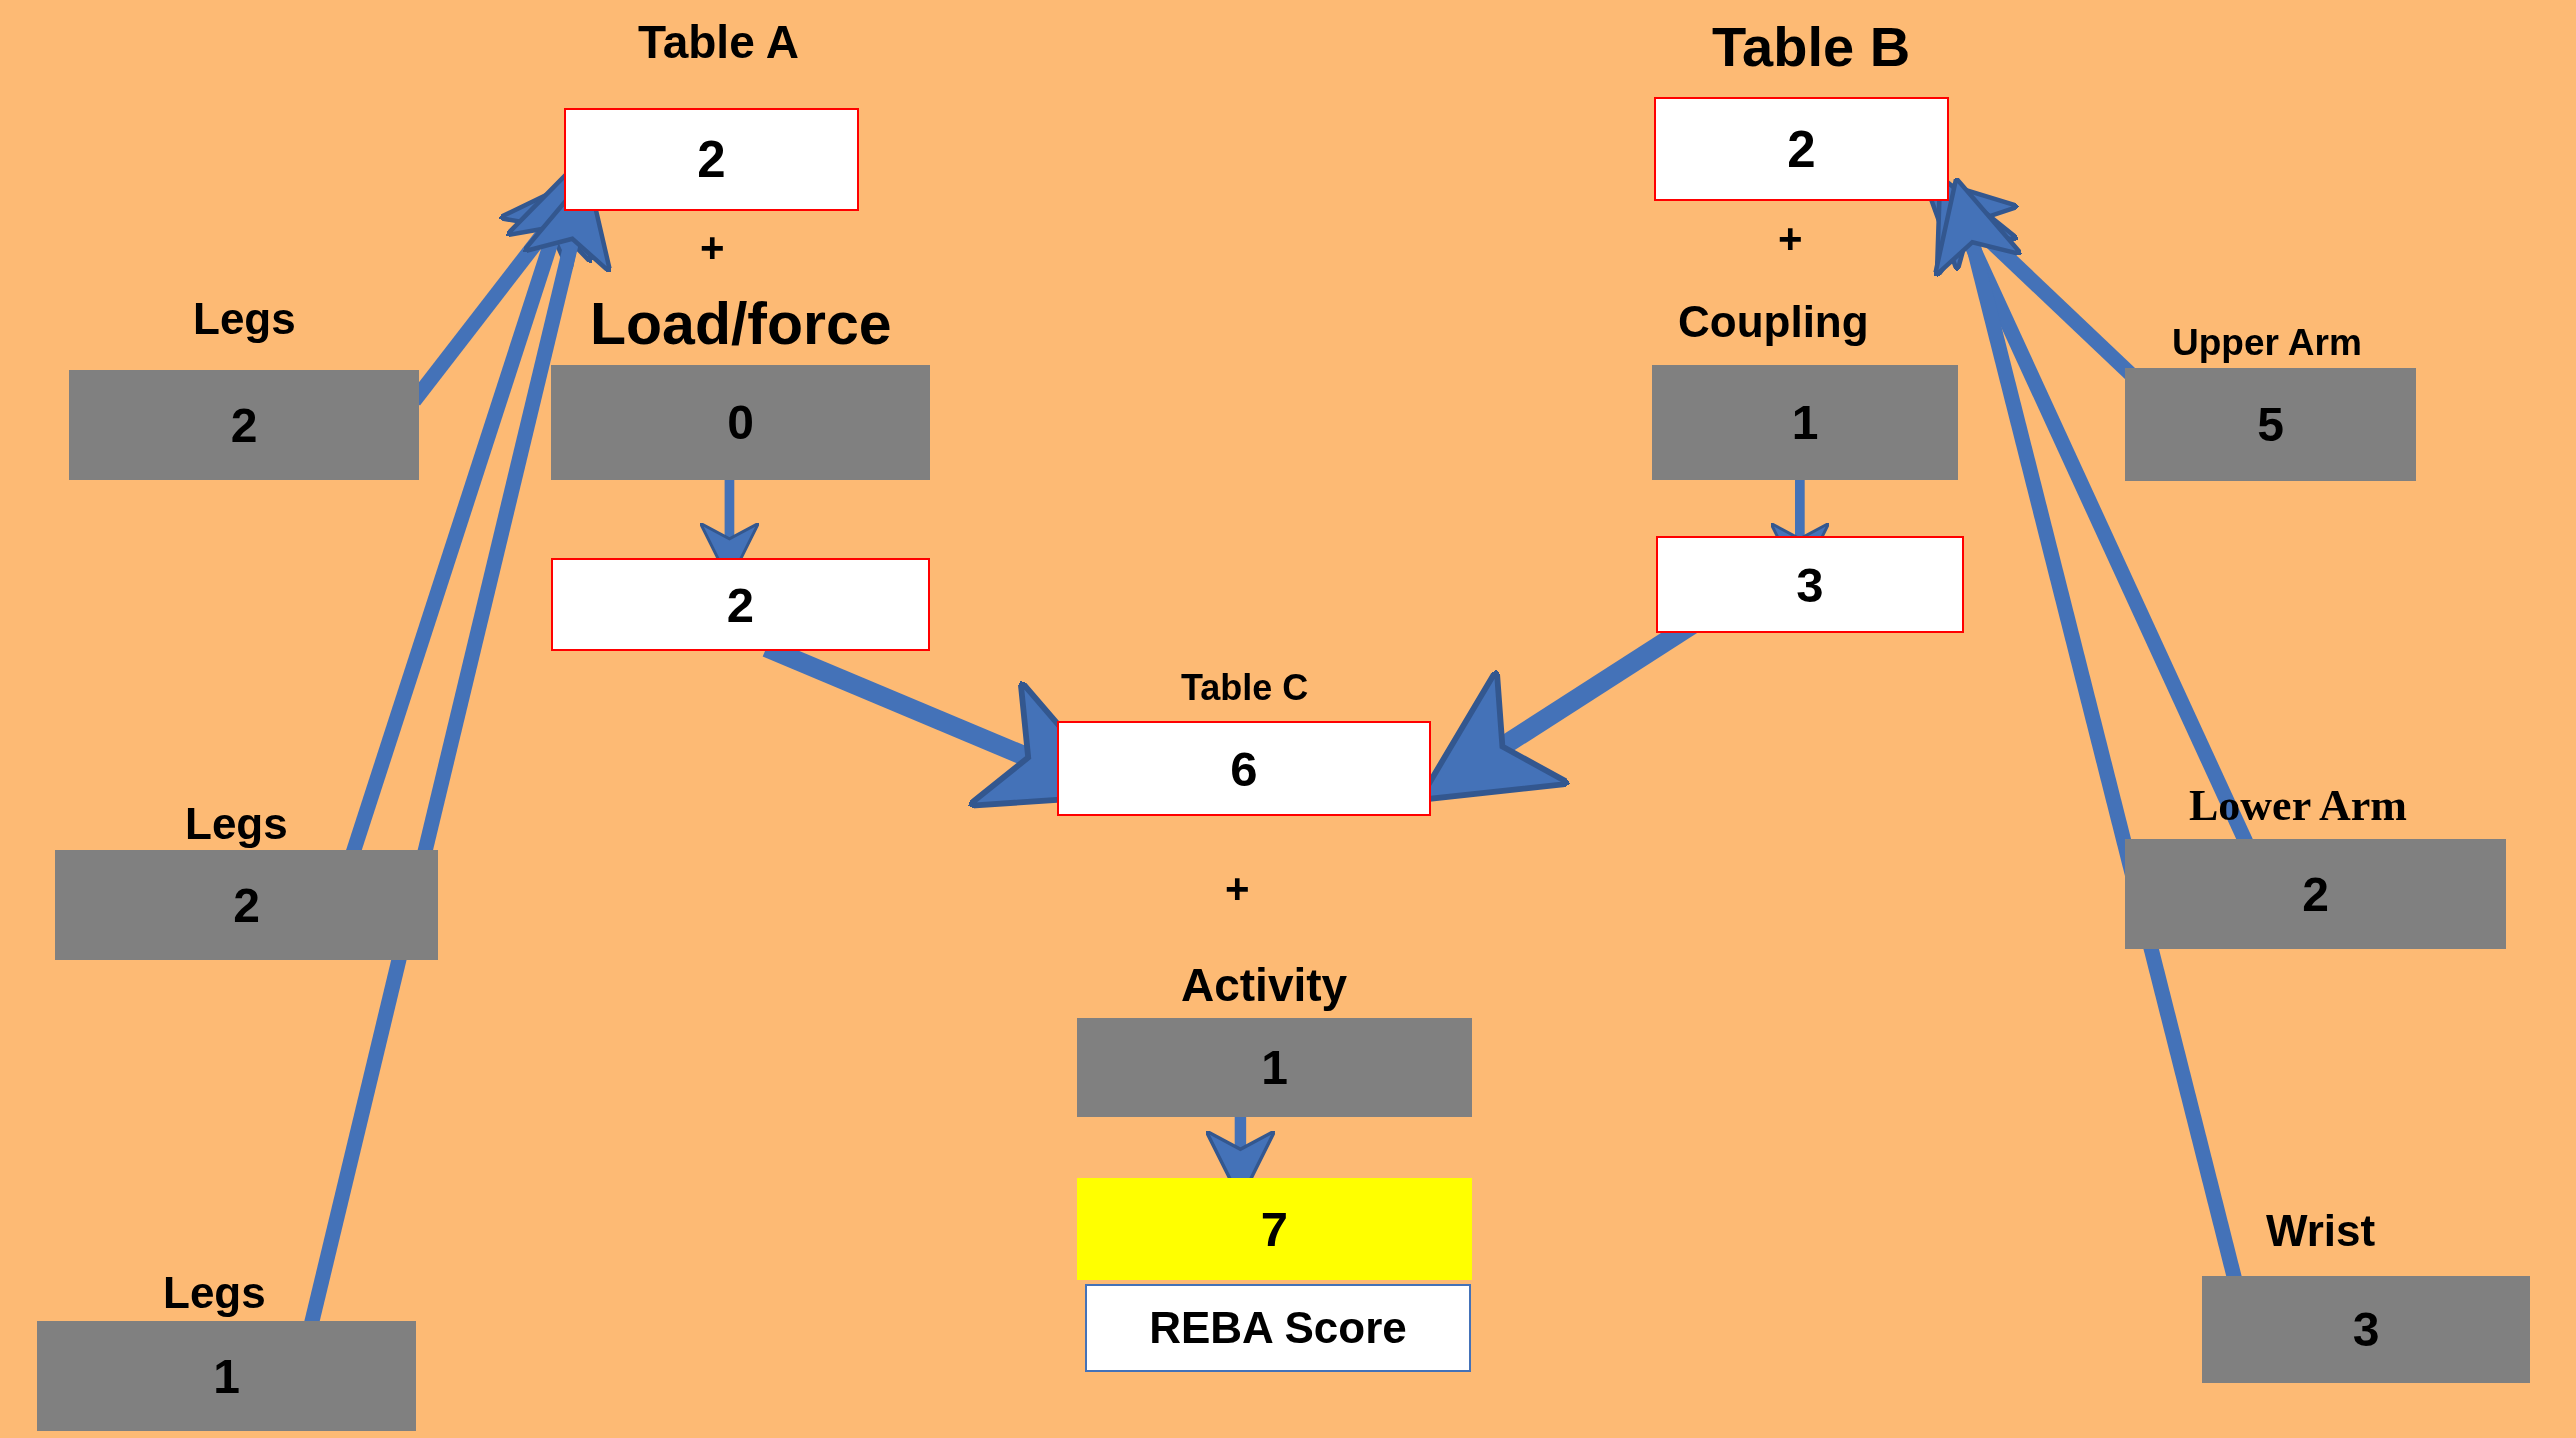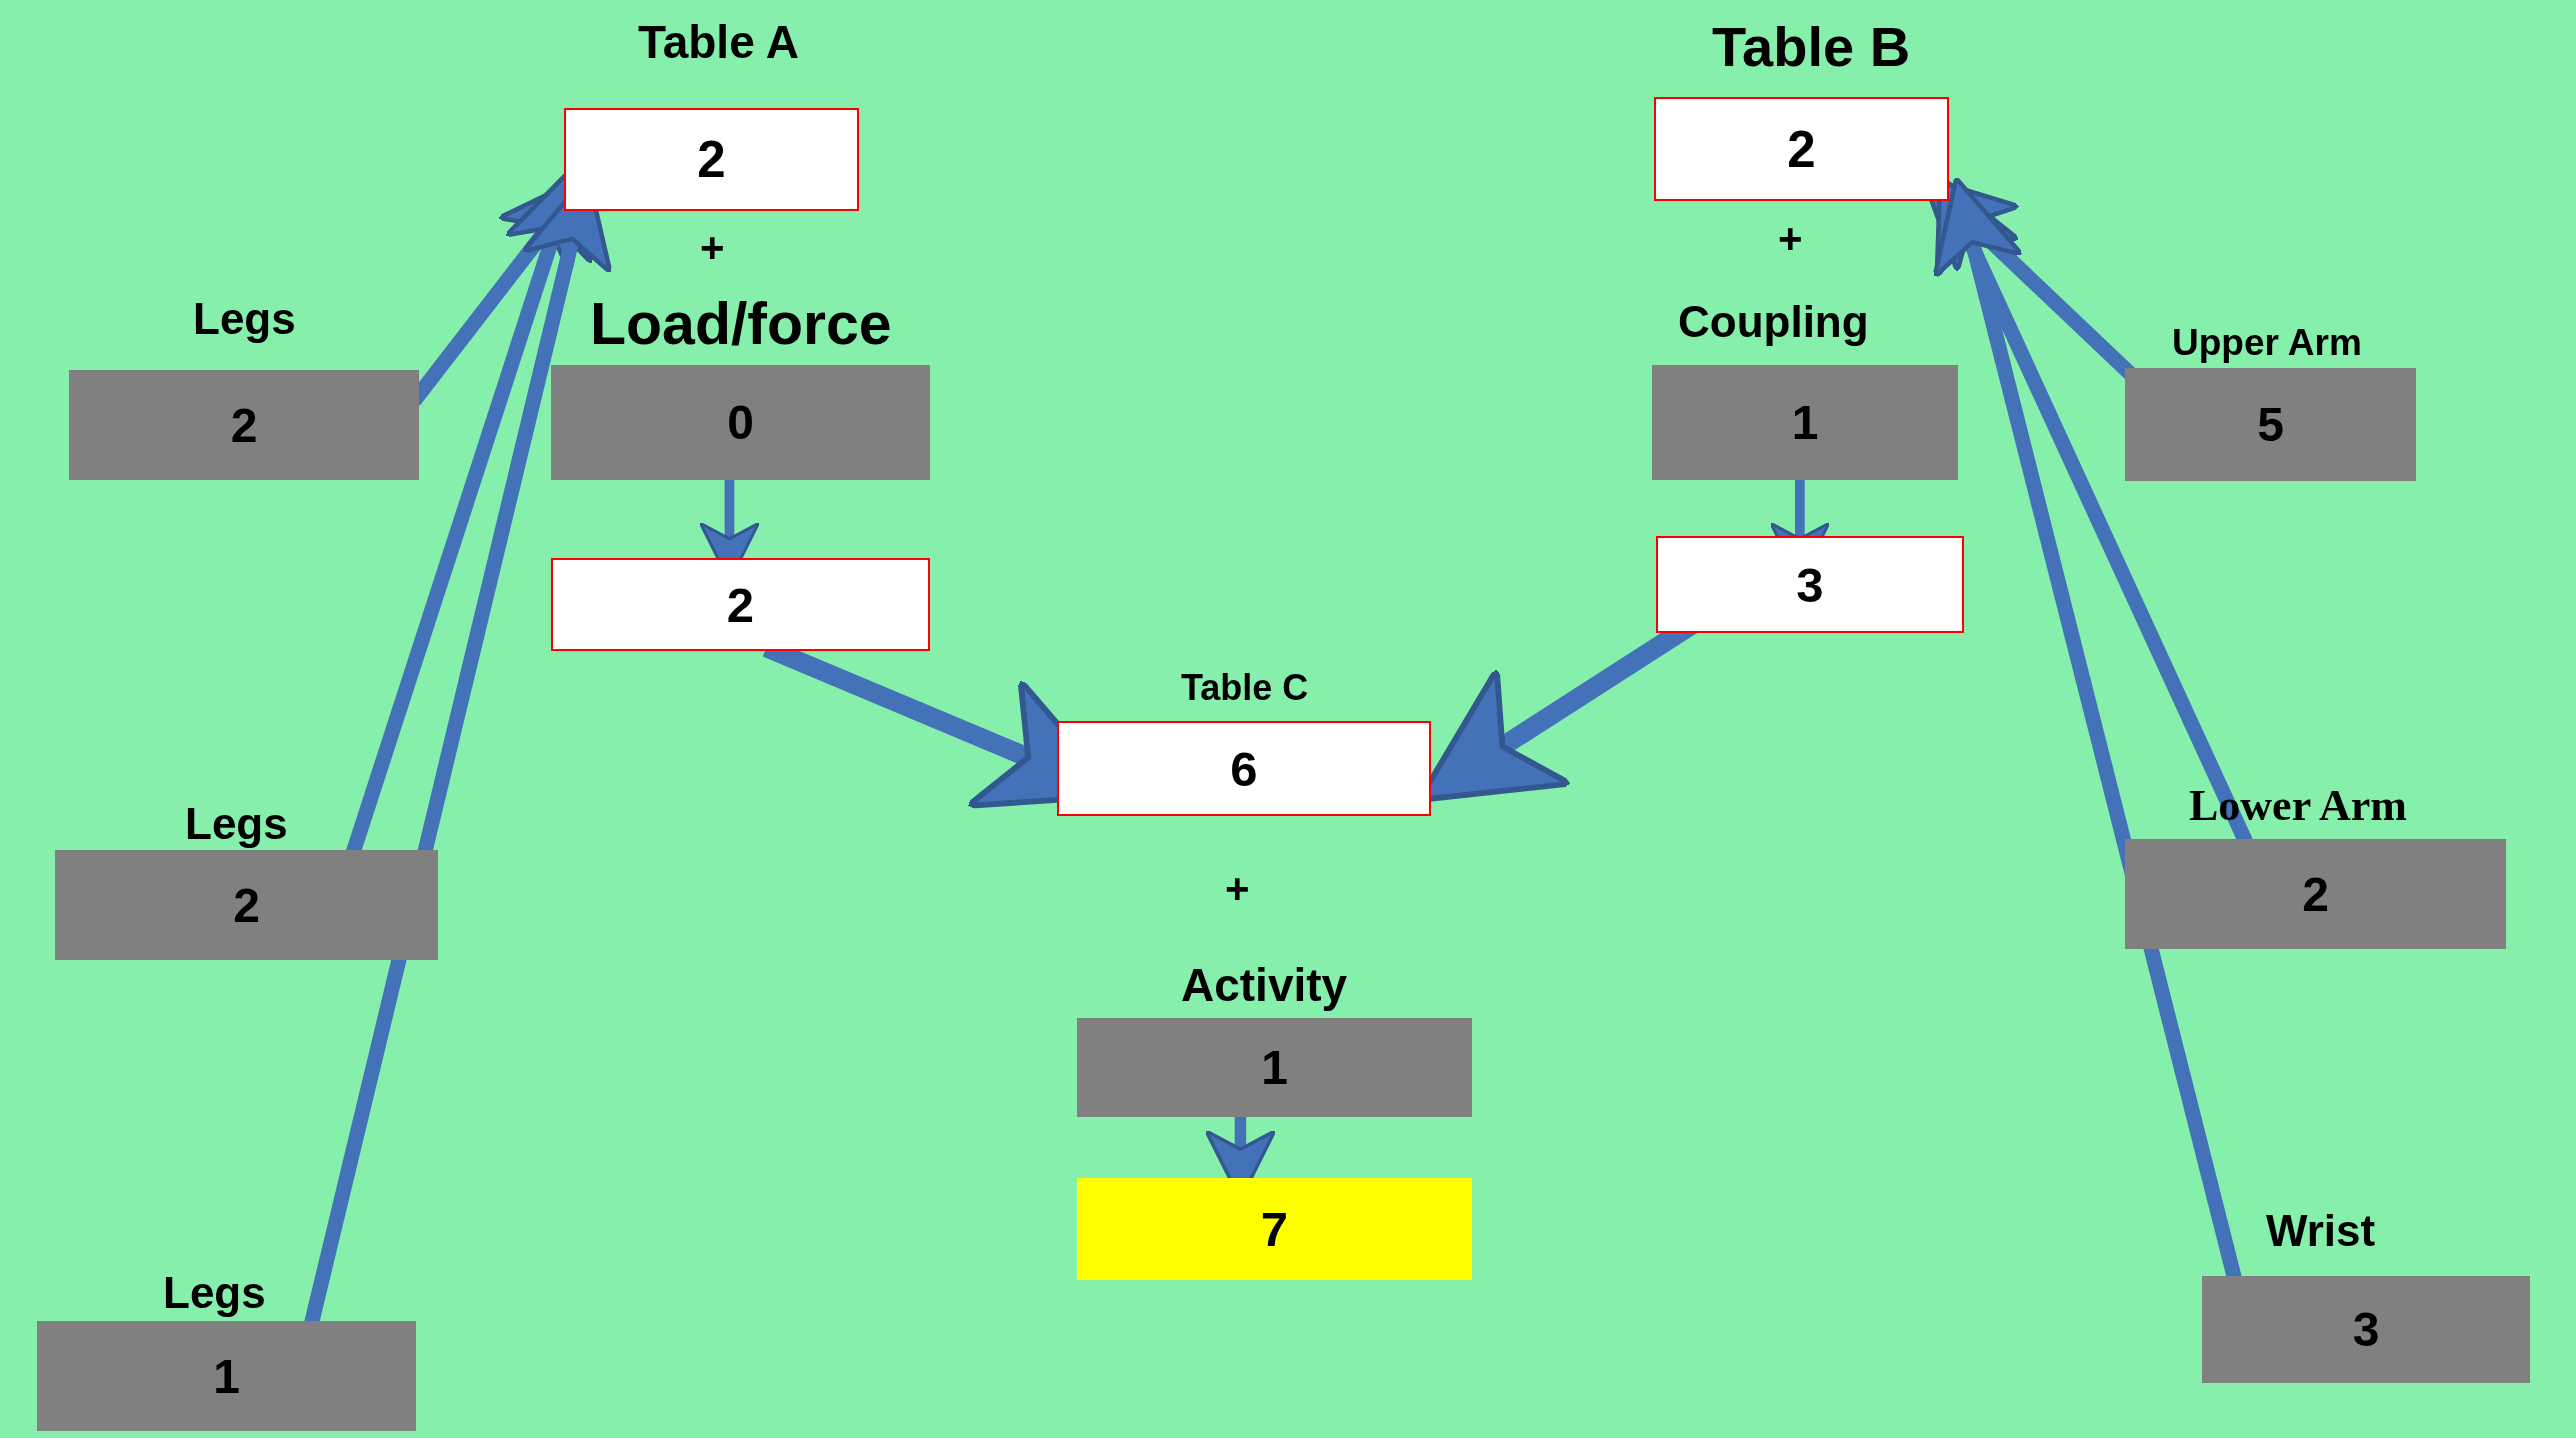--- a/index.html
+++ b/index.html
@@ -4,21 +4,21 @@
 <style>
   html, body {
     margin: 0;
     padding: 0;
     background: #ffffff;
   }
   #stage {
     position: relative;
     width: 2576px;
     height: 1439px;
-    background: #86efac;
+    background: #fdba74;
     font-family: "Liberation Sans", sans-serif;
     overflow: hidden;
   }
   #wires {
     position: absolute;
     left: 0; top: 0;
     width: 2576px;
     height: 1439px;
     pointer-events: none;
   }
@@ -161,15 +161,16 @@
   <div class="node red-box val" style="left:1057px; top:721px; width:374px; height:95px; font-size:49px;">6</div>
 
   <div class="plus" style="left:1225px; top:868px; font-size:42px;">+</div>
 
   <div class="caption" style="left:1181px; top:962px; font-size:46px;">Activity</div>
 
   <div class="node gray-box val" style="left:1077px; top:1018px; width:395px; height:99px; font-size:48px;">1</div>
 
   <div class="node yellow-box val" style="left:1077px; top:1178px; width:395px; height:102px; font-size:49px;">7</div>
 
+  <div class="node blue-outline-box val" style="left:1085px; top:1284px; width:386px; height:88px; font-size:44px;">REBA Score</div>
 
 </div>
 
 
 </body></html>

